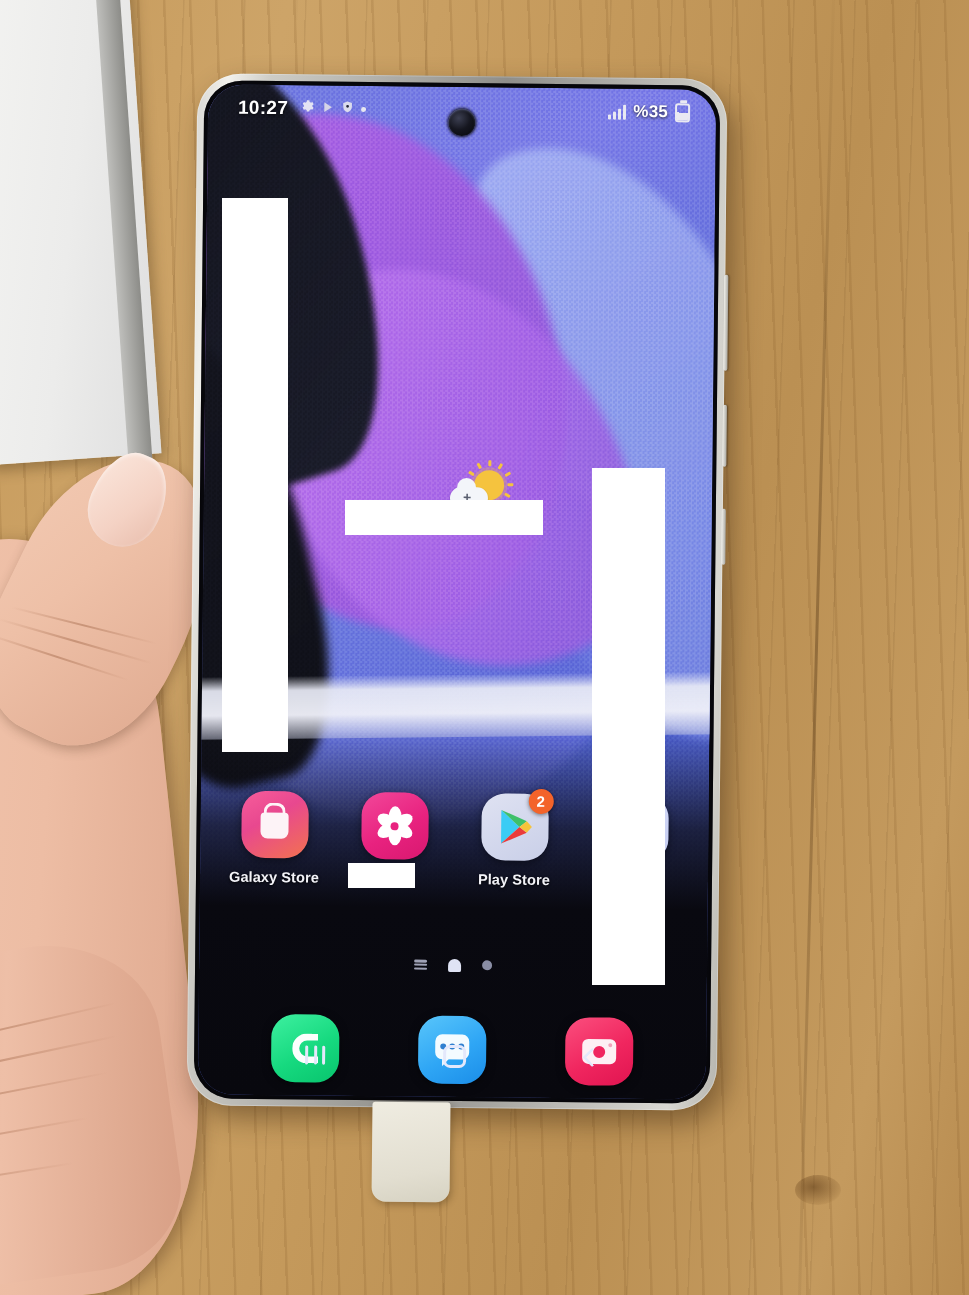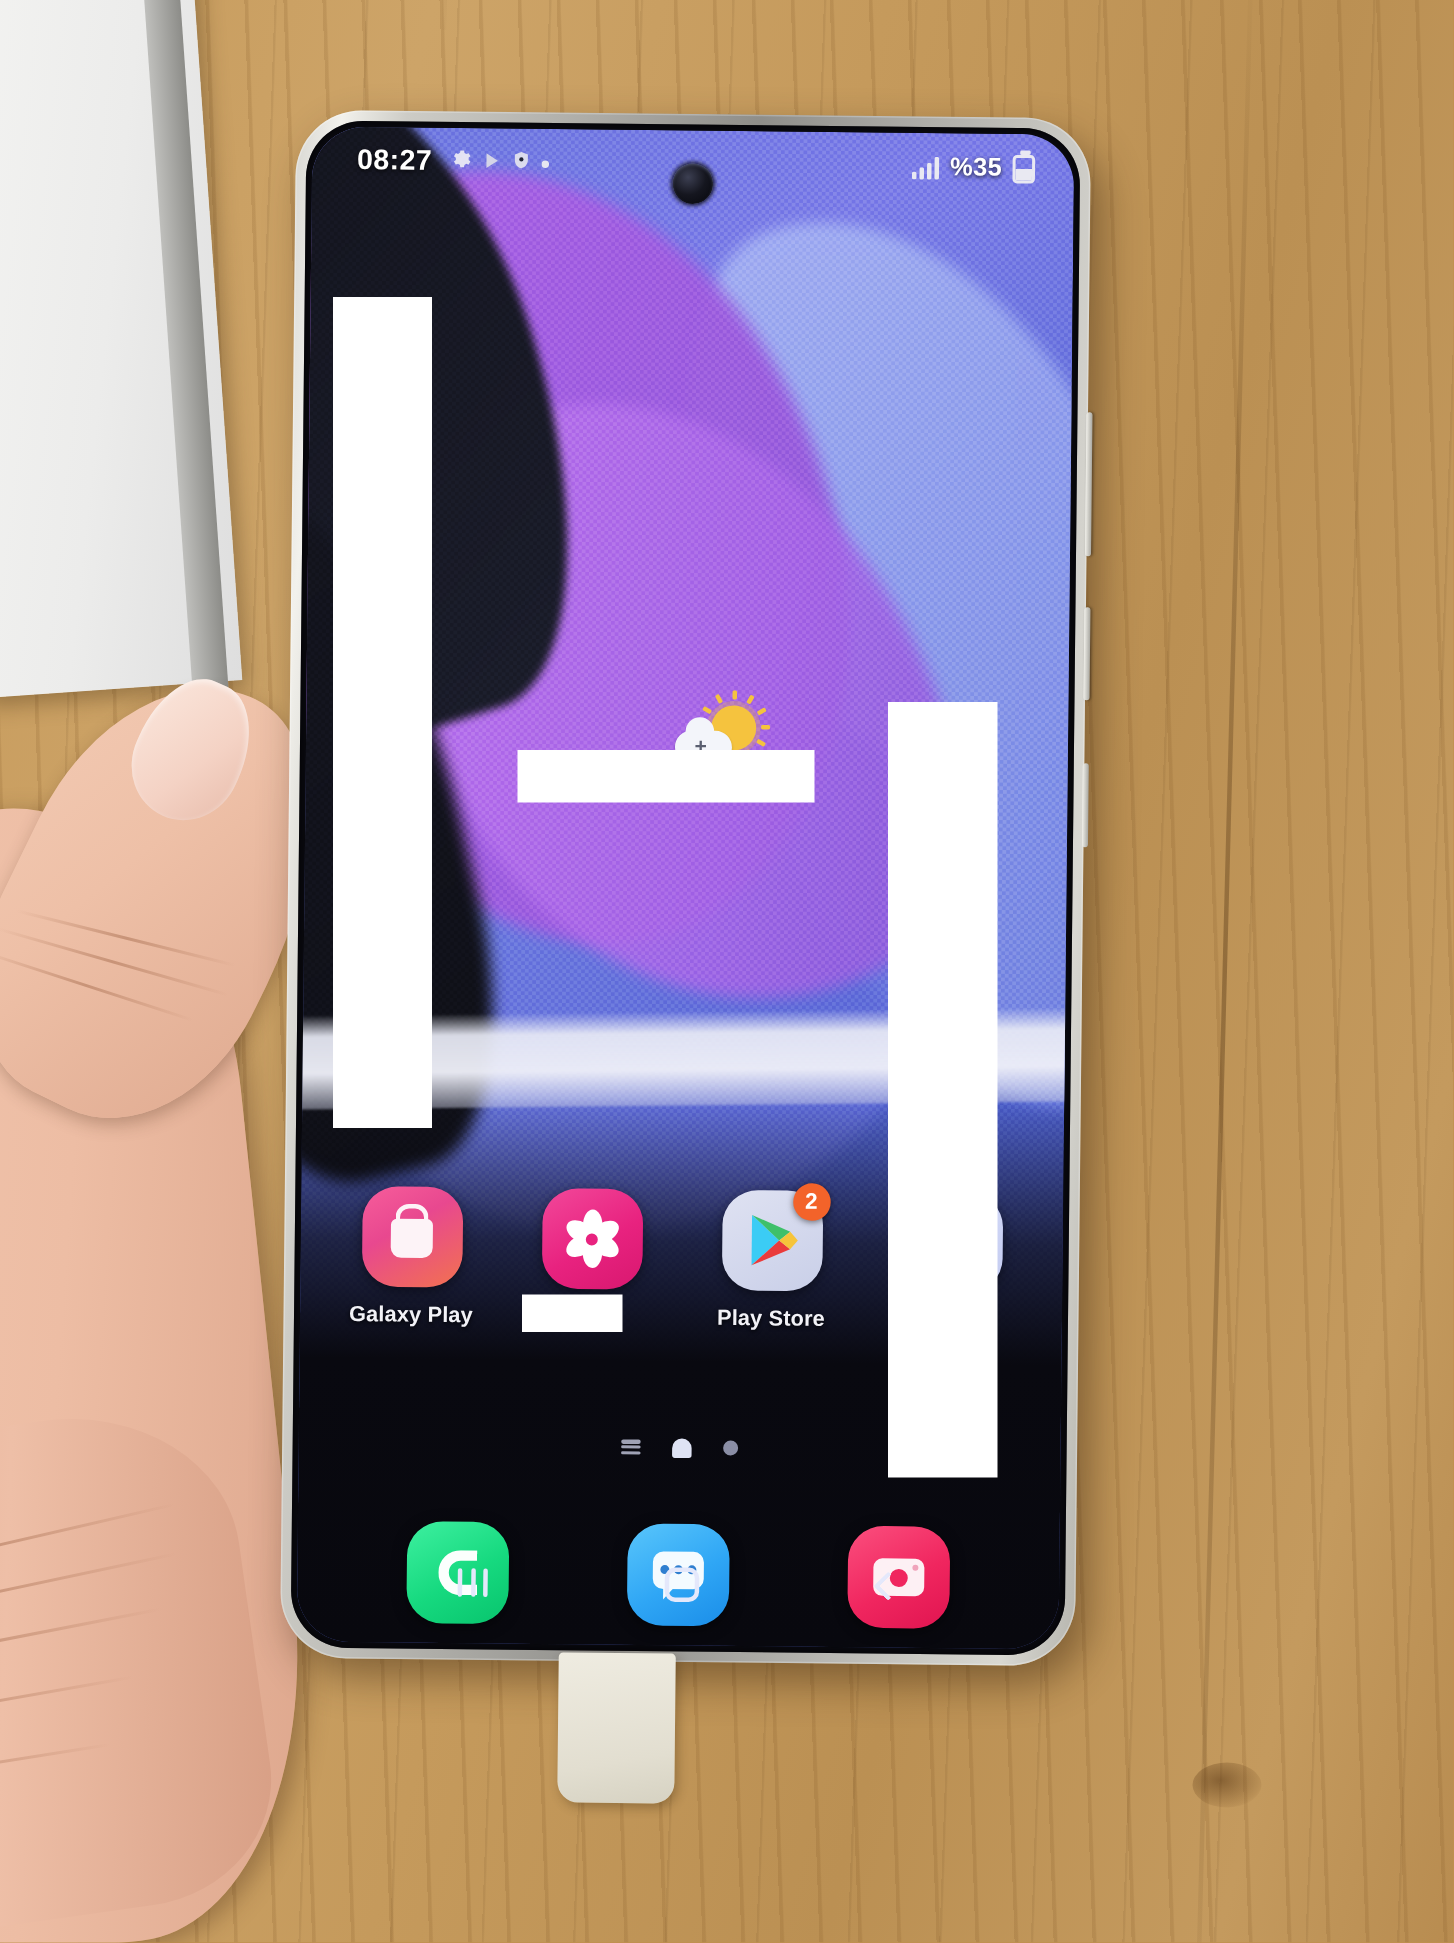--- a/index.html
+++ b/index.html
@@ -442,21 +442,21 @@
               <i style="transform: rotate(300deg);"></i>
               <i style="transform: rotate(330deg);"></i>
             </div>
           <div class="sun"></div>
           <div class="cloud"></div>
           <div class="cloud-plus">+</div>
         </div>
 
         <div class="statusbar">
           <div class="sb-left">
-            <span class="sb-time">08:27</span>
+            <span class="sb-time">10:27</span>
             <span class="sb-ico">
               <svg width="15" height="15" viewBox="0 0 24 24" fill="#ececf5">
                 <path d="M12 8a4 4 0 100 8 4 4 0 000-8zm9.4 4a7.5 7.5 0 00-.1-1.2l2-1.6-2-3.4-2.4 1a7.6 7.6 0 00-2-1.2L16.5 3h-4l-.4 2.6a7.6 7.6 0 00-2 1.2l-2.4-1-2 3.4 2 1.6a7.5 7.5 0 000 2.4l-2 1.6 2 3.4 2.4-1c.6.5 1.3.9 2 1.2l.4 2.6h4l.4-2.6c.7-.3 1.4-.7 2-1.2l2.4 1 2-3.4-2-1.6c.1-.4.1-.8.1-1.2z"></path>
               </svg>
             </span>
             <span class="sb-ico">
               <svg width="13" height="13" viewBox="0 0 24 24" fill="#dcdce8">
                   <path d="M6 3l14 9-14 9z"></path>
                 </svg>
             </span>
@@ -483,21 +483,21 @@
         <div class="punch"></div>
 
         <div class="glare"></div>
 
         <div class="apps">
 
           <div class="app">
             <div class="app-icon squircle ic-galaxystore">
               <div class="bag"></div>
             </div>
-            <div class="app-label">Galaxy Play</div>
+            <div class="app-label">Galaxy Store</div>
           </div>
 
           <div class="app">
             <div class="app-icon squircle ic-gallery">
               <div class="flower" id="flower">
                   <i style="transform: rotate(0deg) translateY(-9px);"></i>
                   <i style="transform: rotate(60deg) translateY(-9px);"></i>
                   <i style="transform: rotate(120deg) translateY(-9px);"></i>
                   <i style="transform: rotate(180deg) translateY(-9px);"></i>
                   <i style="transform: rotate(240deg) translateY(-9px);"></i>

